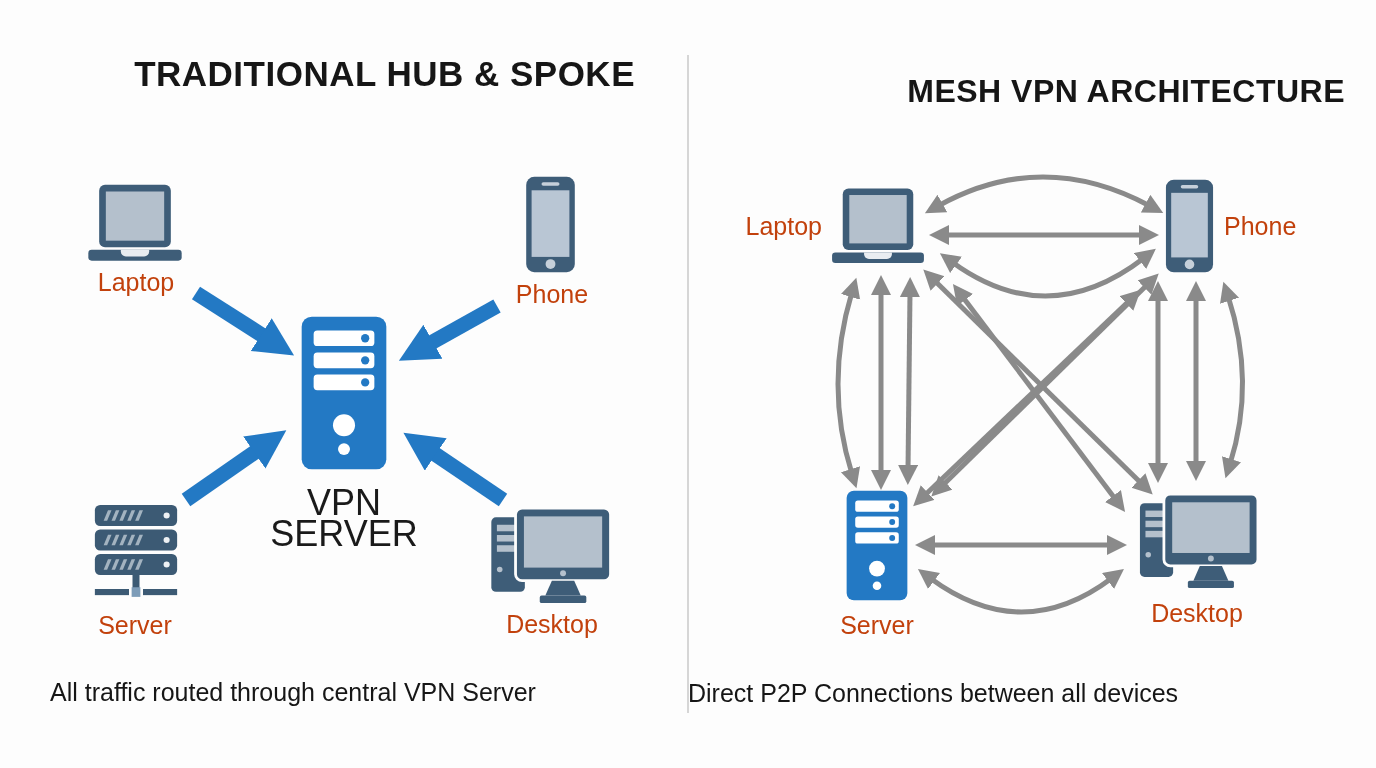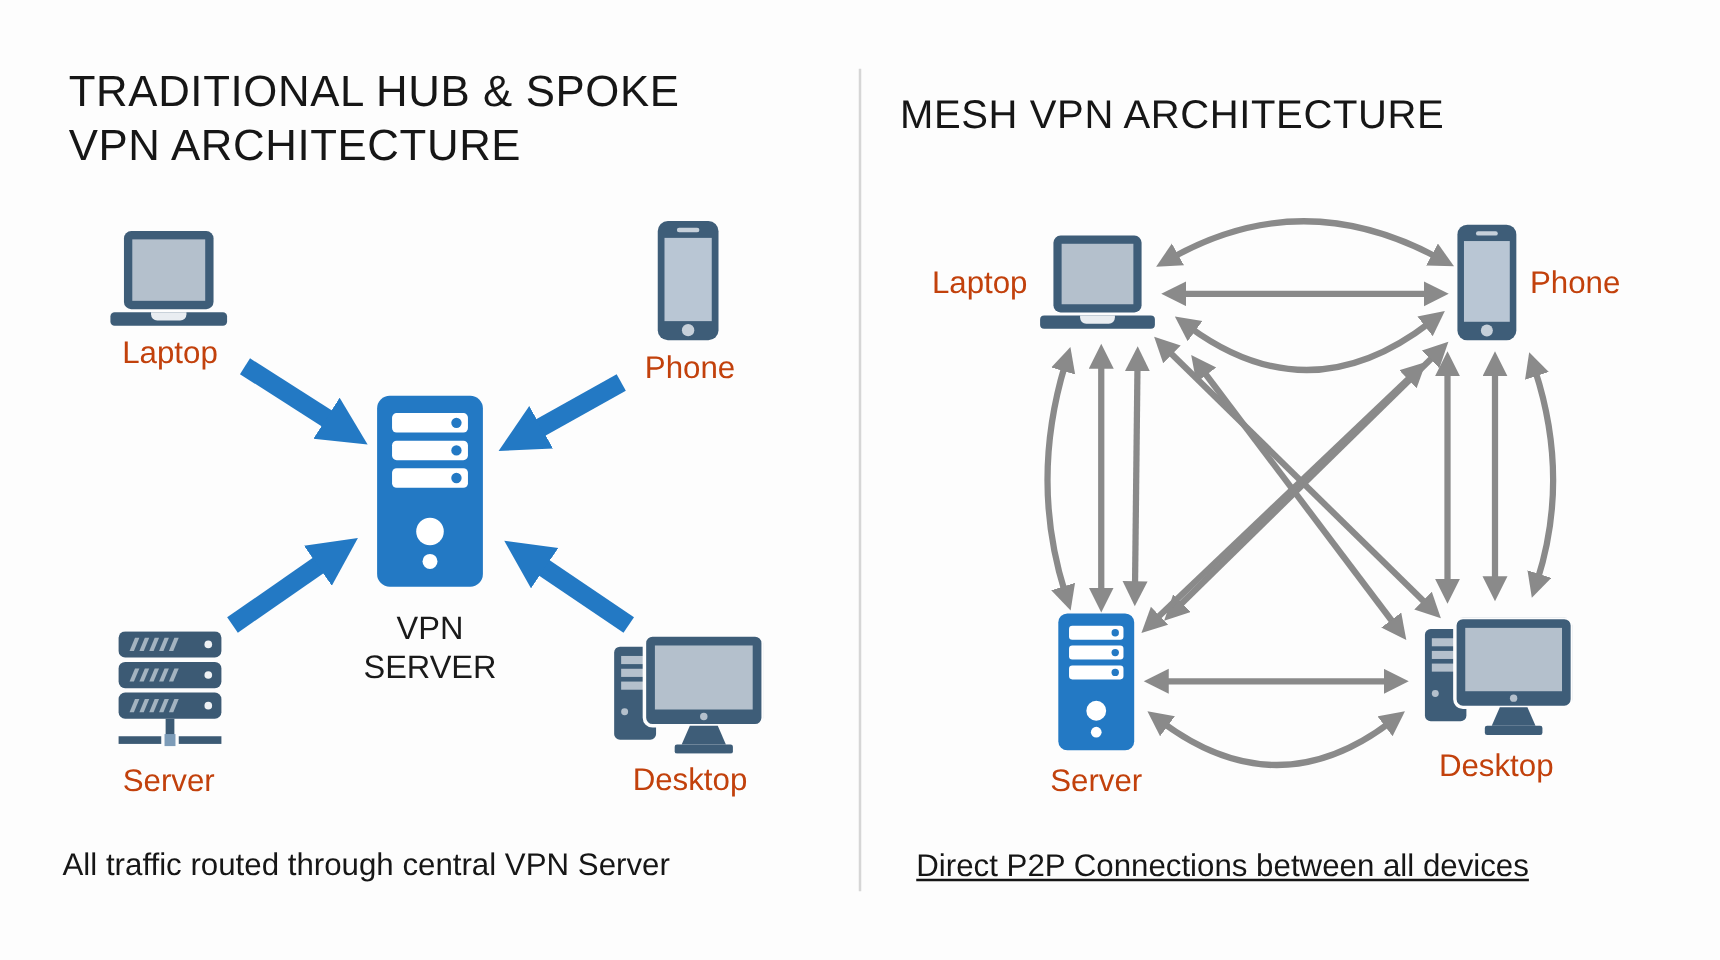--- a/index.html
+++ b/index.html
@@ -9,49 +9,49 @@
     height: 768px;
     background: #fdfdfd;
     font-family: "Liberation Sans", sans-serif;
     color: #141414;
     overflow: hidden;
   }
   .layer { position: absolute; left: 0; top: 0; pointer-events: none; }
 
   .panel-title {
     position: absolute;
-    text-align: left;
-    font-weight: 400;
+    text-align: right;
+    font-weight: 700;
     color: #161616;
     letter-spacing: 0.5px;
   }
   .title-left { left: 55px; top: 52px; width: 580px; font-size: 35px; line-height: 43px; }
   .title-right { left: 720px; top: 72px; width: 625px; font-size: 32px; line-height: 38px; }
 
   .device-label {
     position: absolute;
     font-size: 25px;
     color: #c2410c;
     text-align: center;
     white-space: nowrap;
   }
   .vpn-label {
     position: absolute;
     left: 254px; top: 487px; width: 180px;
-    font-size: 26px; line-height: 31px;
+    font-size: 36px; line-height: 31px;
     text-align: center; color: #1a1a1a;
   }
   .caption {
     position: absolute;
     font-size: 25px;
     color: #161616;
     white-space: nowrap;
   }
   .caption-left  { left: 50px;  top: 678px; width: 590px; }
-  .caption-right { left: 733px; top: 679px; width: 620px; text-decoration: underline; }
+  .caption-right { left: 688px; top: 679px; width: 620px; }
 
   .divider {
     position: absolute;
     left: 687px; top: 55px;
     width: 2px; height: 658px;
     background: #d6d6d6;
   }
   svg.icon { position: absolute; display: block; }
 </style>
 </head>
@@ -129,21 +129,20 @@
         <path d="M67 78 h24 l7 16 h-38 z" fill="#3e5d78"></path>
         <rect x="54" y="94" width="50" height="8" rx="2" fill="#3e5d78"></rect>
       </symbol>
     </defs>
   </svg>
 
   <div class="divider"></div>
 
   <div class="panel-title title-left">
     <div>TRADITIONAL HUB &amp; SPOKE</div>
-    <div>VPN ARCHITECTURE</div>
   </div>
 
   <svg class="layer" width="1376" height="768">
     <defs>
       <marker id="bhead" markerWidth="2.8" markerHeight="2.8" refX="0.3" refY="1.3" orient="auto">
         <path d="M0,0 L2.6,1.3 L0,2.6 z" fill="#2379c4"></path>
       </marker>
     </defs>
     <g stroke="#2379c4" stroke-width="15" fill="none">
       <line x1="196" y1="293" x2="265" y2="337" marker-end="url(#bhead)"></line>

